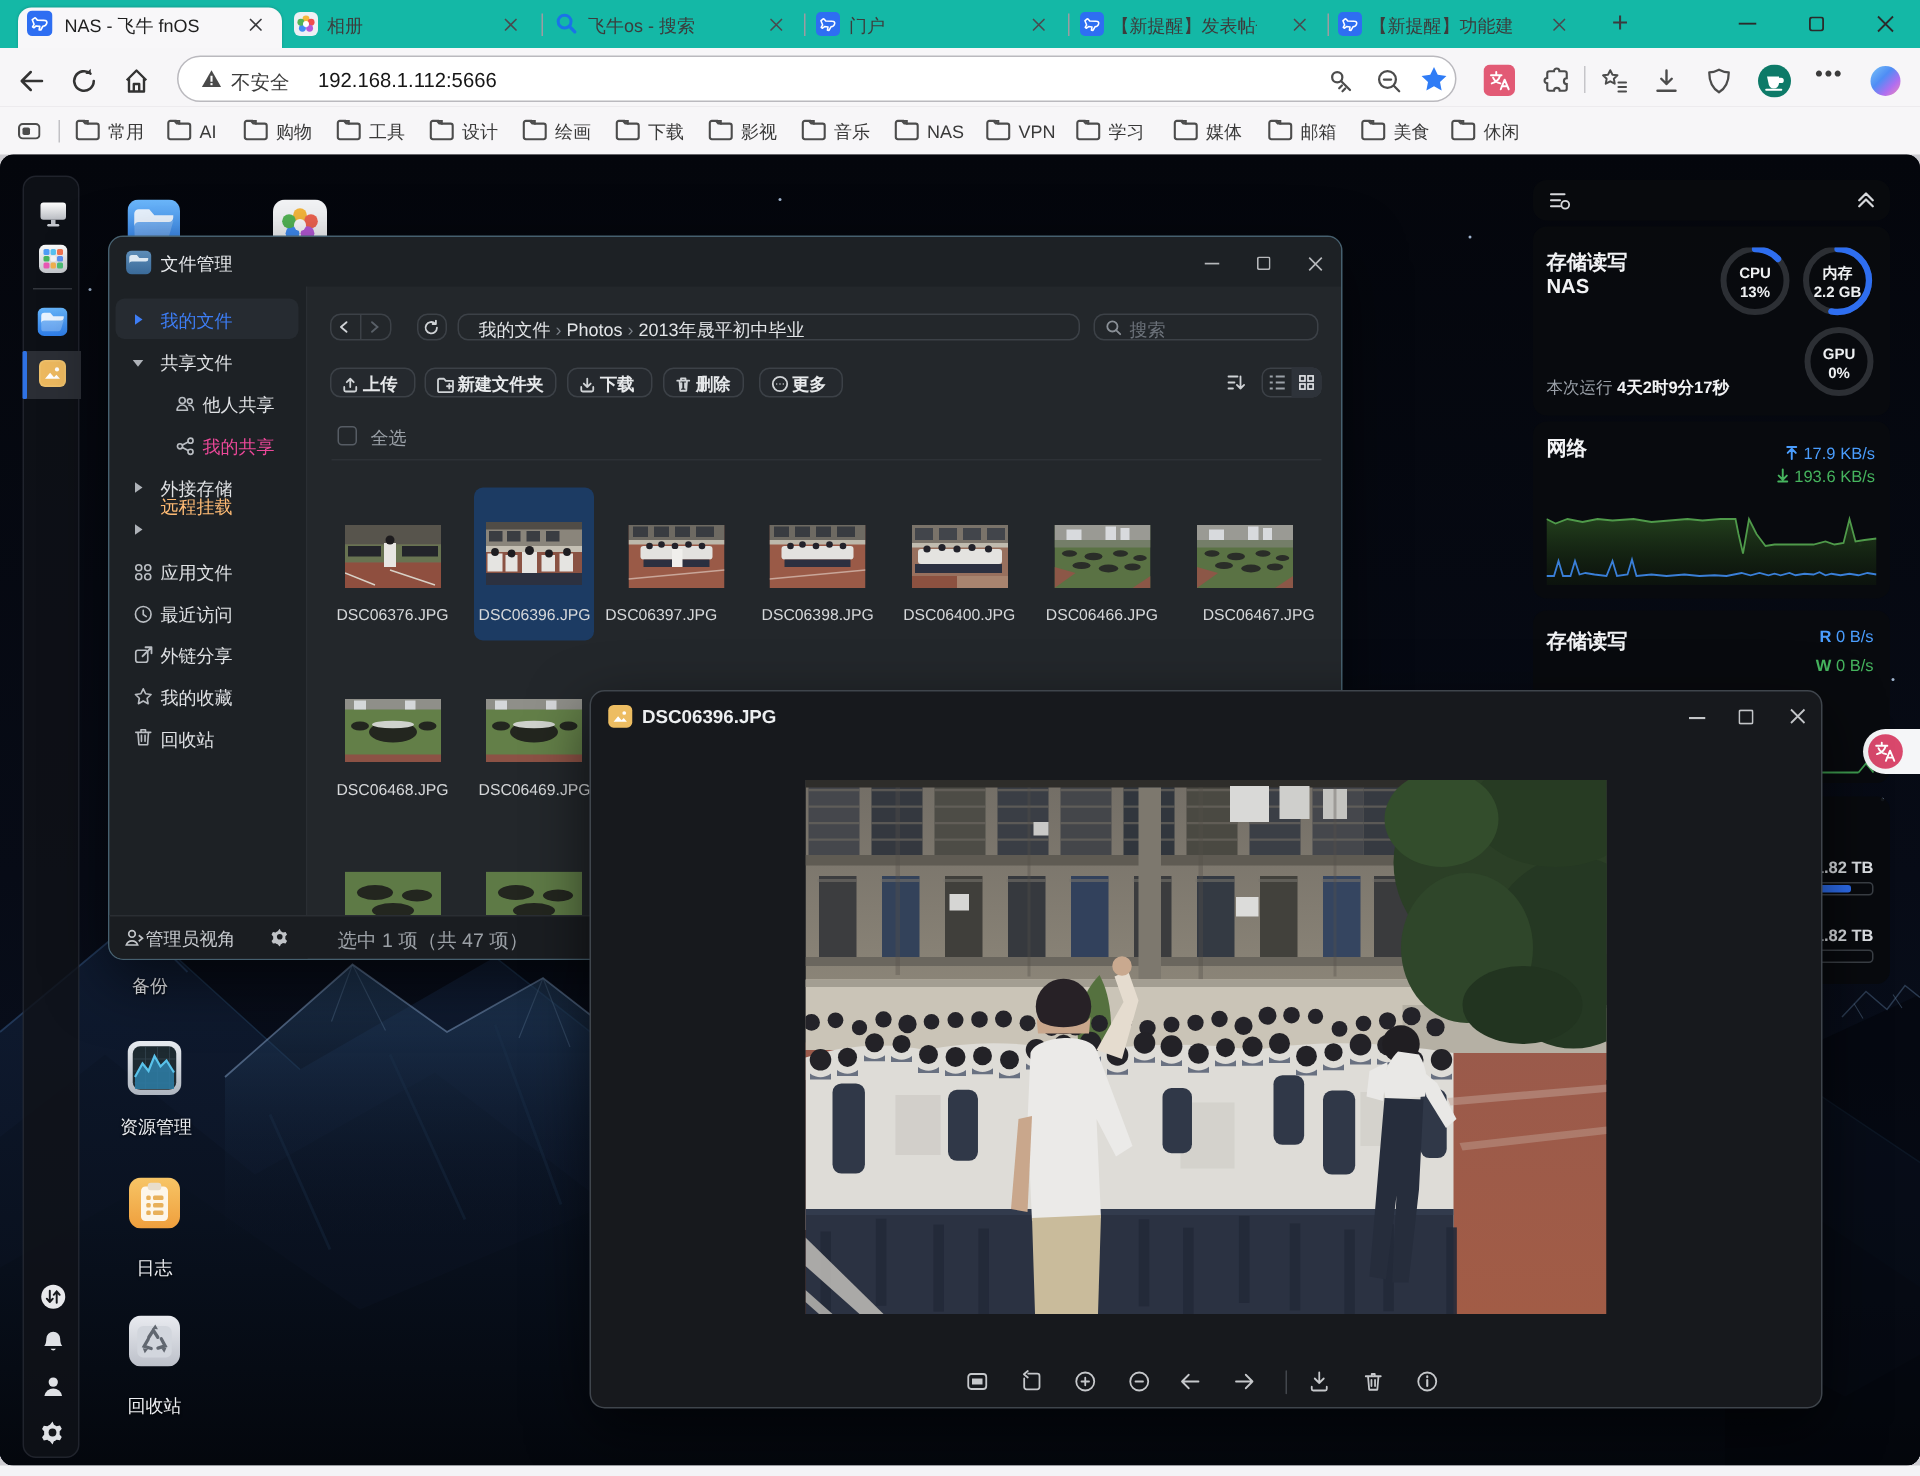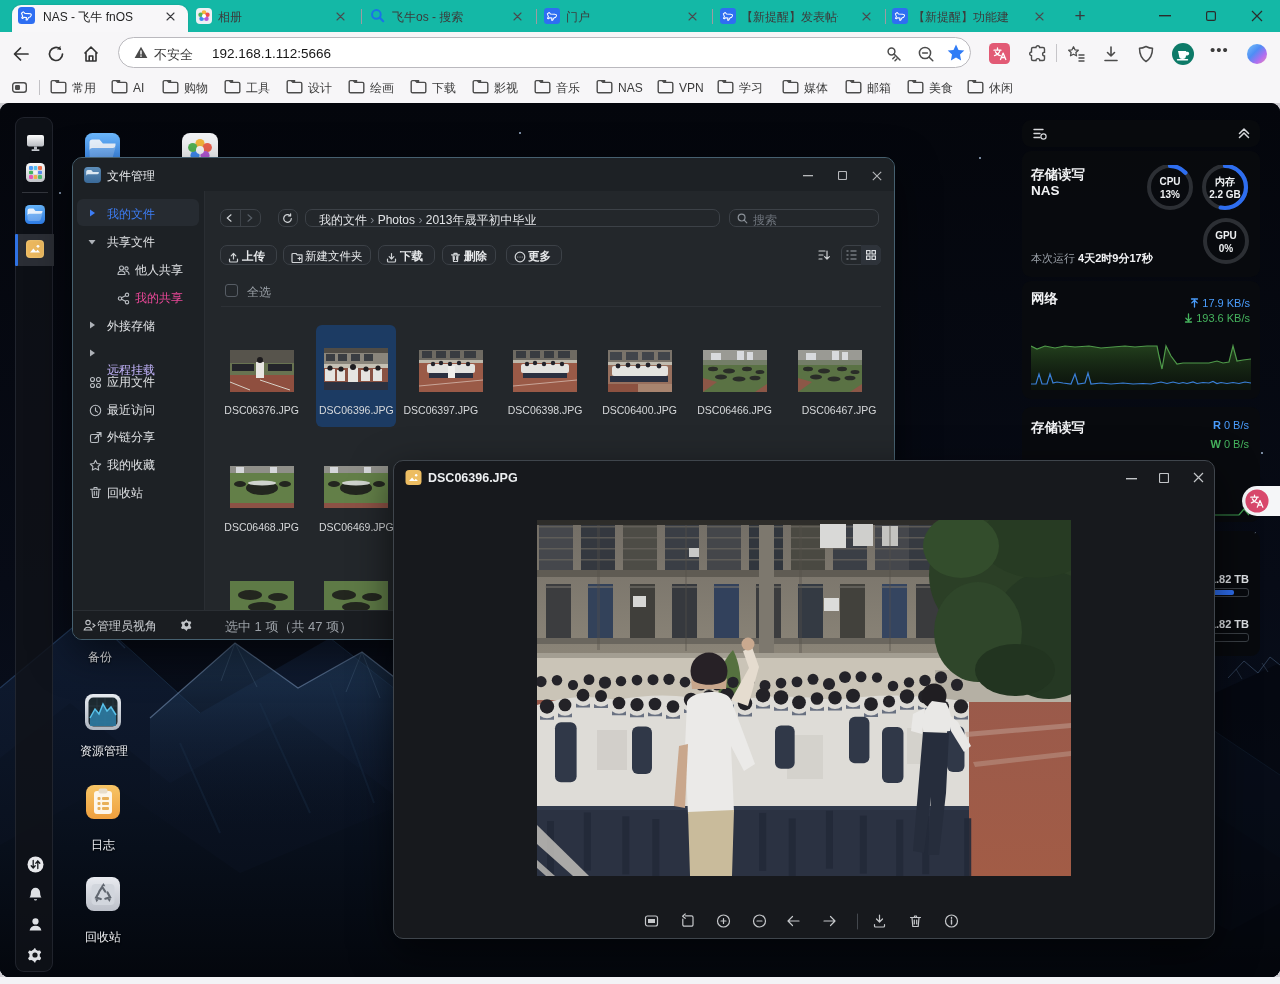--- a/index.html
+++ b/index.html
@@ -565,21 +565,21 @@
             <path d="M4.6 5.7l3.8-2M4.6 7.3l3.8 2"></path>
           </svg></span>
         <div class="abs cn" style="left:62px;top:132px;color:#ec4899">我的共享</div>
         <svg class="abs" style="left:16px;top:162.5px" width="7" height="8" viewBox="0 0 7 8">
           <path d="M1 0.5l5 3.5-5 3.5z" fill="#aeb2b8"></path>
         </svg>
         <div class="abs cn" style="left:34px;top:159.5px;color:#dfe1e4">外接存储</div>
         <svg class="abs" style="left:16px;top:191px" width="7" height="8" viewBox="0 0 7 8">
           <path d="M1 0.5l5 3.5-5 3.5z" fill="#aeb2b8"></path>
         </svg>
-        <div class="abs cn" style="left:34px;top:204px;color:#c4b5fd">远程挂载</div>
+        <div class="abs cn" style="left:34px;top:172px;color:#fdba74">远程挂载</div>
         <span class="abs" style="left:16px;top:216.5px"><svg width="13" height="13" viewBox="0 0 13 13" fill="none" stroke="#b9bdc2" stroke-width="1.1" stroke-linecap="round" stroke-linejoin="round">
             <circle cx="3.5" cy="3.5" r="2"></circle>
             <circle cx="9.5" cy="3.5" r="2"></circle>
             <circle cx="3.5" cy="9.5" r="2"></circle>
             <circle cx="9.5" cy="9.5" r="2"></circle>
           </svg></span>
         <div class="abs cn" style="left:34px;top:216px;color:#dfe1e4">应用文件</div>
         <span class="abs" style="left:16px;top:244.5px"><svg width="13" height="13" viewBox="0 0 13 13" fill="none" stroke="#b9bdc2" stroke-width="1.1" stroke-linecap="round" stroke-linejoin="round">
             <circle cx="6.5" cy="6.5" r="5.2"></circle>
             <path d="M6.5 3.8v2.9l2 1.4"></path>
@@ -636,21 +636,21 @@
         <div class="abs" style="left:147px;top:87px;width:57px;height:20px;border:1px solid #3c4147;border-radius:7px;background:#25292e"></div>
         <span class="abs" style="left:155px;top:91px"><svg width="11" height="11" viewBox="0 0 11 11">
             <path d="M5.5 7V1.5m0 0L3.2 3.8m2.3-2.3l2.3 2.3M1.5 7v2a1 1 0 0 0 1 1h6a1 1 0 0 0 1-1V7" fill="none" stroke="#d0d3d6" stroke-width="1.2" stroke-linecap="round" stroke-linejoin="round"></path>
           </svg></span>
         <div class="abs cn" style="left:169px;top:90.5px;color:#e7e9eb;font-weight:bold;font-size:11.5px">上传</div>
         <div class="abs" style="left:210px;top:87px;width:88px;height:20px;border:1px solid #3c4147;border-radius:7px;background:#25292e"></div>
         <span class="abs" style="left:218px;top:91px"><svg width="12" height="11" viewBox="0 0 12 11">
             <path d="M1 2.5a1 1 0 0 1 1-1h3l1.2 1.4H11v6.6a1 1 0 0 1-1 1H2a1 1 0 0 1-1-1z" fill="none" stroke="#d0d3d6" stroke-width="1.2" stroke-linecap="round" stroke-linejoin="round"></path>
             <path d="M8.5 5v3M7 6.5h3" fill="none" stroke="#d0d3d6" stroke-width="1.2" stroke-linecap="round" stroke-linejoin="round"></path>
           </svg></span>
-        <div class="abs cn" style="left:232px;top:90.5px;color:#e7e9eb;font-weight:normal;font-size:11.5px">新建文件夹</div>
+        <div class="abs cn" style="left:232px;top:90.5px;color:#e7e9eb;font-weight:bold;font-size:11.5px">新建文件夹</div>
         <div class="abs" style="left:305px;top:87px;width:57px;height:20px;border:1px solid #3c4147;border-radius:7px;background:#25292e"></div>
         <span class="abs" style="left:313px;top:91px"><svg width="11" height="11" viewBox="0 0 11 11">
             <path d="M5.5 1.5V7m0 0L3.2 4.7M5.5 7l2.3-2.3M1.5 7v2a1 1 0 0 0 1 1h6a1 1 0 0 0 1-1V7" fill="none" stroke="#d0d3d6" stroke-width="1.2" stroke-linecap="round" stroke-linejoin="round"></path>
           </svg></span>
         <div class="abs cn" style="left:327px;top:90.5px;color:#e7e9eb;font-weight:bold;font-size:11.5px">下载</div>
         <div class="abs" style="left:369px;top:87px;width:54px;height:20px;border:1px solid #3c4147;border-radius:7px;background:#25292e"></div>
         <span class="abs" style="left:377px;top:91px"><svg width="11" height="11" viewBox="0 0 11 11">
             <path d="M1.5 2.8h8M3 2.8l.5 6.7h4l.5-6.7M4 2.6V1.3h3v1.3M4.3 4.5v3M6.7 4.5v3" fill="none" stroke="#d0d3d6" stroke-width="1.2" stroke-linecap="round" stroke-linejoin="round"></path>
           </svg></span>
         <div class="abs cn" style="left:391px;top:90.5px;color:#e7e9eb;font-weight:bold;font-size:11.5px">删除</div>

